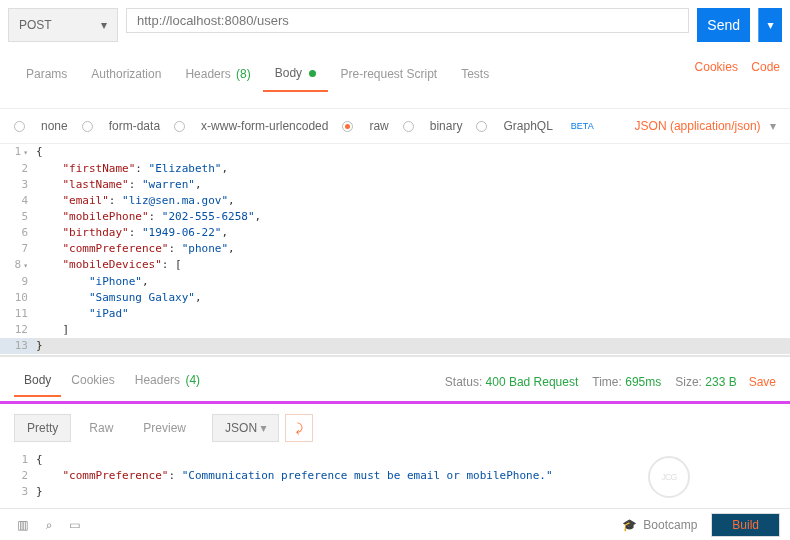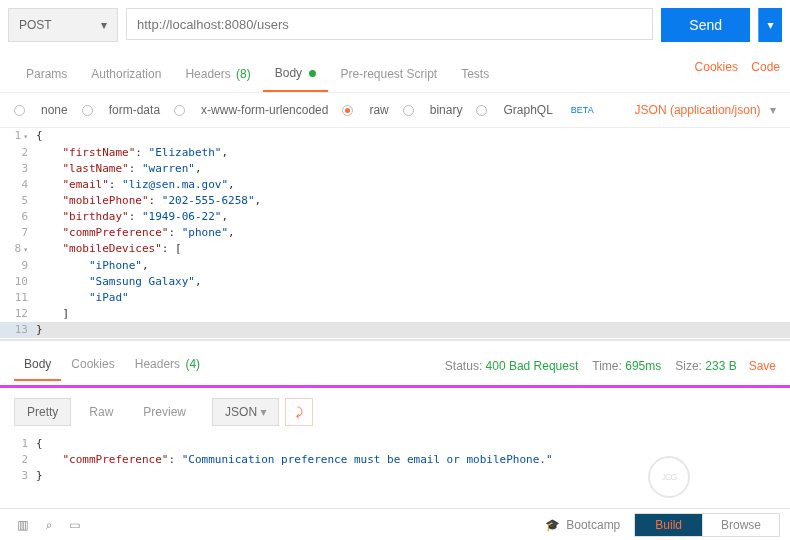--- a/index.html
+++ b/index.html
@@ -1,26 +1,26 @@
 <!DOCTYPE html>
 <html><head>
 <meta charset="utf-8">
 <style>
 * { margin: 0; padding: 0; box-sizing: border-box; }
 body { font-family: -apple-system, BlinkMacSystemFont, "Segoe UI", Arial, sans-serif; font-size: 12px; color: #555; background: #fff; width: 790px; height: 540px; overflow: hidden; position: relative; }
 
 
 .top-bar { display: flex; gap: 8px; padding: 8px; align-items: stretch; }
 .method-select { width: 110px; height: 34px; background: #f2f2f2; border: 1px solid #ddd; display: flex; align-items: center; padding: 0 10px; justify-content: space-between; color: #666; cursor: pointer; }
-.url-input { flex: 1; height: 32px; border: 1px solid #ddd; padding: 0 10px; font-size: 13px; color: #777; }
-.send-btn { height: 34px; background: #097bed; color: #fff; border: none; padding: 0 28px; font-size: 14px; font-weight: 500; cursor: pointer; display: flex; align-items: center; }
+.url-input { flex: 1; height: 25px; border: 1px solid #ddd; padding: 0 10px; font-size: 13px; color: #777; }
+.send-btn { height: 34px; background: #097bed; color: #fff; border: none; padding: 0 10px; font-size: 14px; font-weight: 500; cursor: pointer; display: flex; align-items: center; }
 .send-chevron { height: 34px; width: 24px; background: #097bed; border-left: 1px solid rgba(255,255,255,0.3); color: #fff; display: flex; align-items: center; justify-content: center; cursor: pointer; }
 
 
-.req-tabs { display: flex; align-items: center; padding: 8px 14px 0; border-bottom: 1px solid #eee; position: relative; }
+.req-tabs { display: flex; align-items: center; padding: 8px 14px 16px; border-bottom: 1px solid #eee; position: relative; }
 .req-tab { padding: 8px 12px 10px; color: #999; cursor: pointer; font-size: 12px; }
 .req-tab .count { color: #28a745; margin-left: 2px; }
 .req-tab.active { border-bottom: 2px solid #ff6c37; color: #666; }
 .tab-dot { display: inline-block; width: 7px; height: 7px; border-radius: 50%; background: #28a745; margin-left: 4px; vertical-align: middle; }
 .right-links { position: absolute; right: 10px; top: 10px; color: #ff6c37; font-size: 12px; }
 .right-links span { margin-left: 10px; cursor: pointer; }
 
 
 .body-types { display: flex; align-items: center; gap: 6px; padding: 10px 14px; font-size: 12px; color: #666; border-bottom: 1px solid #eee; }
 .radio-item { display: flex; align-items: center; gap: 16px; margin-right: 8px; cursor: pointer; }
@@ -244,15 +244,14 @@
 <div class="footer">
   <div class="footer-icon">▥</div>
   <div class="footer-icon">⌕</div>
   <div class="footer-icon">▭</div>
   <div class="footer-right">
     <div class="bootcamp">
       <span>🎓</span>
       <span>Bootcamp</span>
     </div>
     <button class="build-btn">Build</button>
-    <button class="browse-btn">Browse</button>
   </div>
 </div>
 
 </body></html>

